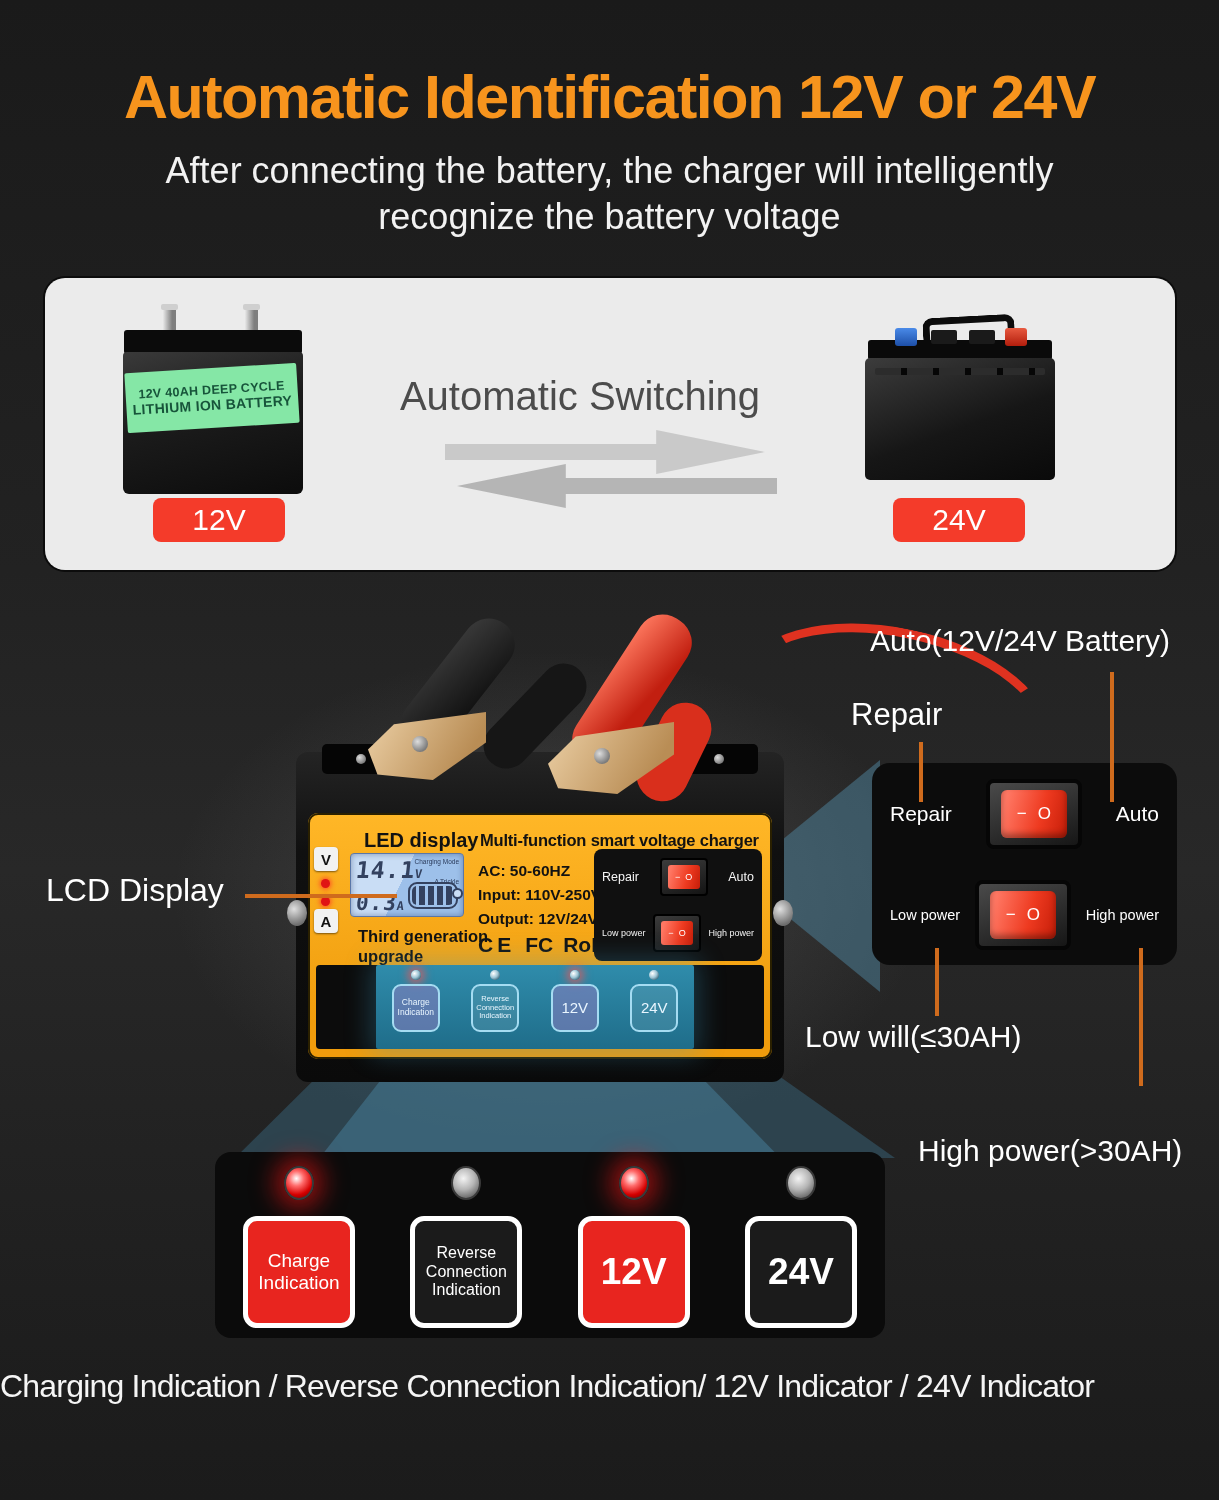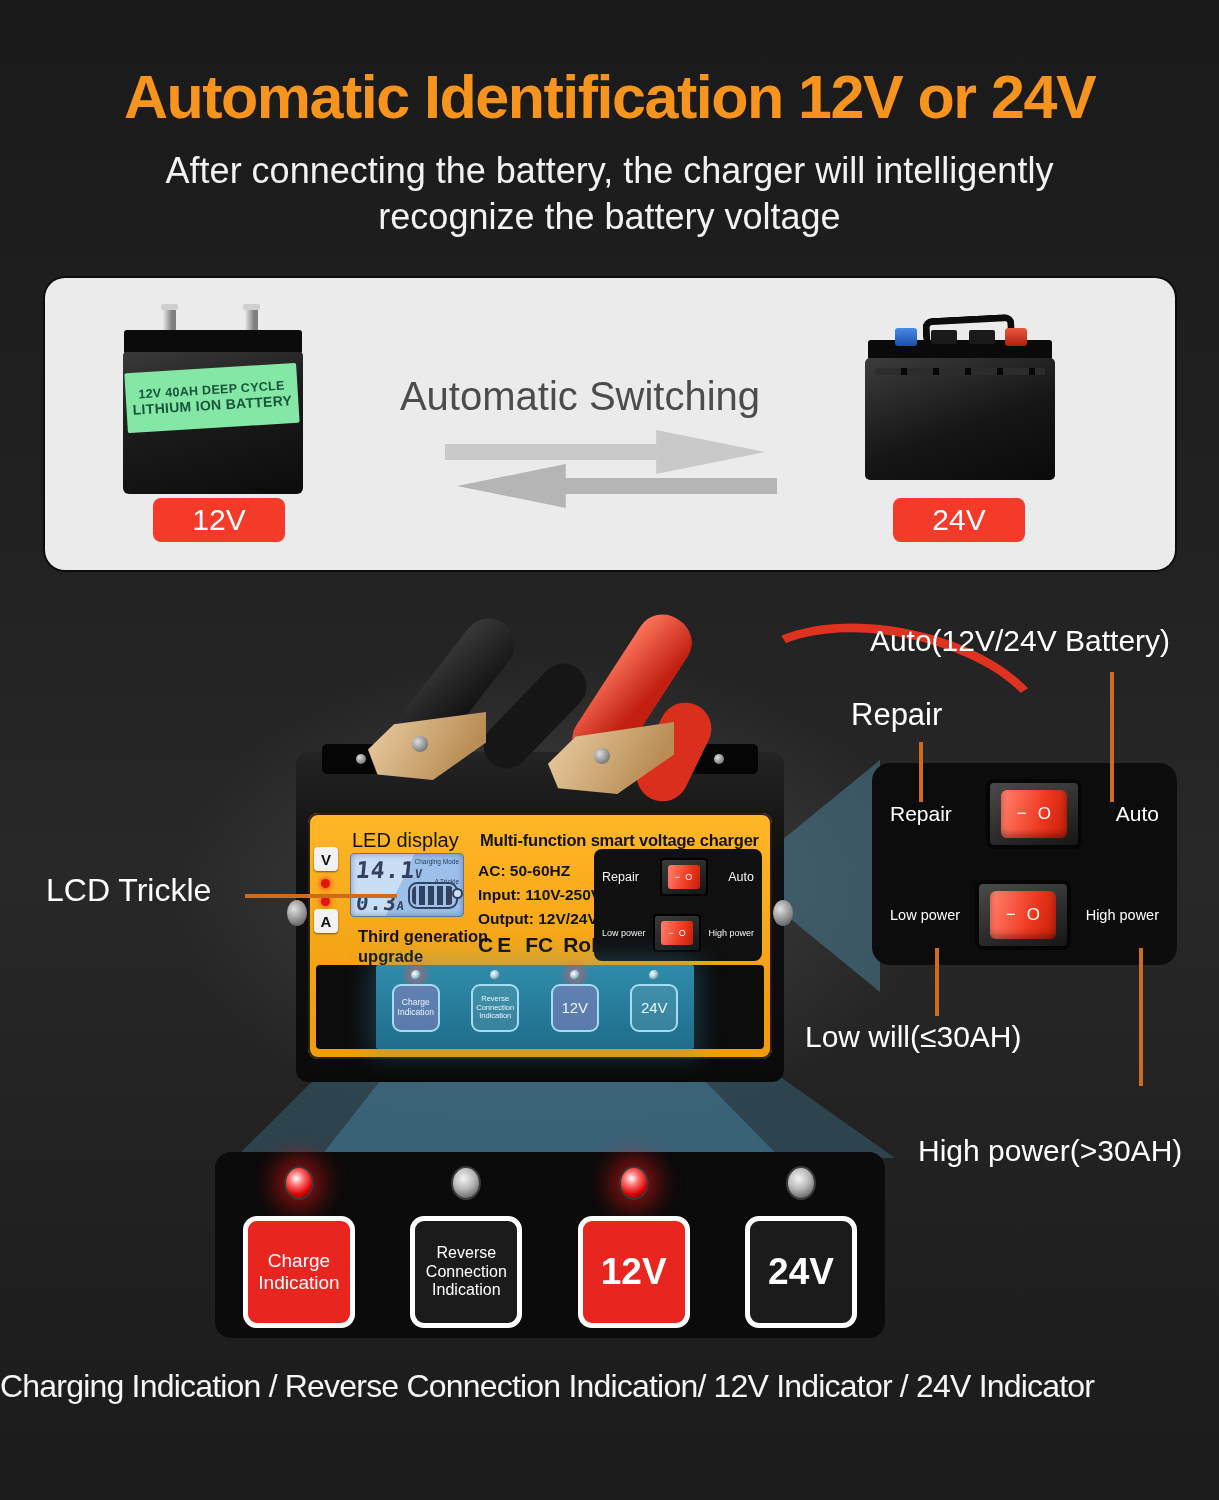--- a/index.html
+++ b/index.html
@@ -89,21 +89,21 @@
   .charger{left:296px;top:752px;width:488px;height:330px;border-radius:12px;
     background:linear-gradient(180deg,#242424 0%,#101010 30%,#0a0a0a 100%);}
   .mount{top:-8px;width:78px;height:30px;background:#050505;border-radius:5px;}
   .mount .jaw-screw{position:absolute;left:34px;top:10px;width:10px;height:10px;}
   .mount-l{left:26px;} .mount-r{right:26px;}
   .hinge{top:148px;width:20px;height:26px;border-radius:50%;background:radial-gradient(circle at 35% 35%,#e0e0e0,#6e6e6e 75%);}
   .hinge-l{left:-9px;} .hinge-r{right:-9px;}
   .face{left:12px;top:61px;width:464px;height:246px;border-radius:10px;
     background:linear-gradient(180deg,#ffb727,#f09c0c 85%);box-shadow:0 0 0 2px #2a2000 inset;}
 
-  .led-label{left:44px;top:16px;font-size:20px;font-weight:normal;color:#121212;}
+  .led-label{left:56px;top:16px;font-size:20px;font-weight:bold;color:#121212;}
   .prod-name{left:172px;top:18px;font-size:16.5px;font-weight:bold;color:#121212;letter-spacing:-.2px;white-space:nowrap;}
   .badge{width:24px;height:24px;background:#f2f2f2;border-radius:4px;color:#111;font-weight:bold;font-size:15px;
     display:flex;align-items:center;justify-content:center;box-shadow:0 1px 2px rgba(0,0,0,.5);}
   .v-badge{left:6px;top:34px;} .a-badge{left:6px;top:96px;}
   .led-dot{width:9px;height:9px;border-radius:50%;background:#e01414;box-shadow:0 0 5px 1px rgba(255,40,40,.8);}
   .dot1{left:13px;top:66px;} .dot2{left:13px;top:84px;}
 
   .lcd{left:42px;top:40px;width:112px;height:62px;border-radius:4px;border:1px solid #5a77a8;
     background:linear-gradient(115deg,#c9ddf5 45%,#9dc0ea 45%);box-shadow:inset 0 0 6px rgba(20,40,90,.4);}
   .lcd-volt{left:5px;top:3px;font-family:"DejaVu Sans Mono",monospace;font-size:23px;font-weight:bold;
@@ -341,21 +341,21 @@
             <span>−</span>
             <span>O</span>
           </span>
         </span>
       <span>High power</span>
     </div>
   </div>
 
   <div class="abs co co-auto">Auto(12V/24V Battery)</div>
   <div class="abs co co-repair">Repair</div>
-  <div class="abs co co-lcd">LCD Trickle</div>
+  <div class="abs co co-lcd">LCD Display</div>
   <div class="abs co co-low">Low will(≤30AH)</div>
   <div class="abs co co-high">High power(&gt;30AH)</div>
   <div class="abs oline line-auto"></div>
   <div class="abs oline line-repair"></div>
   <div class="abs oline line-low"></div>
   <div class="abs oline line-high"></div>
   <div class="abs oline line-lcd"></div>
 
   <div class="abs ind-panel">
     <div class="ind-col">

